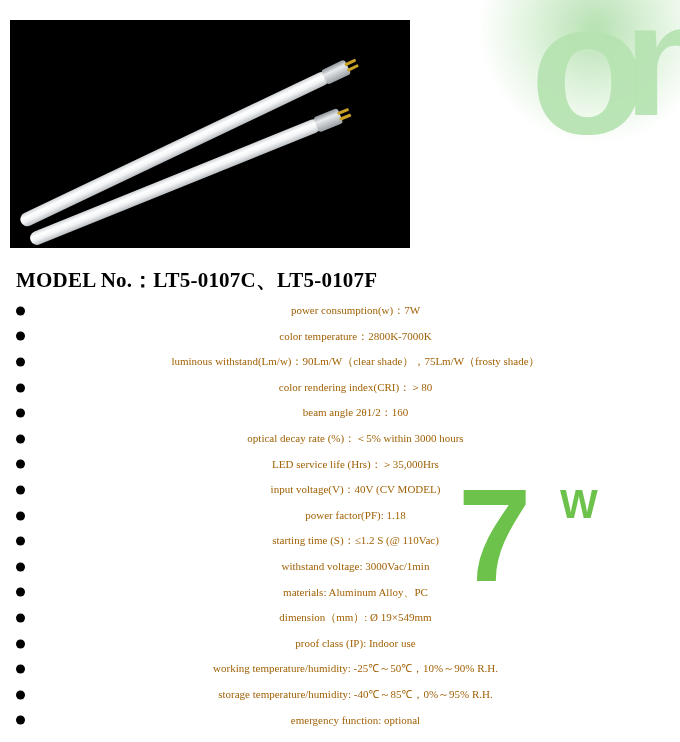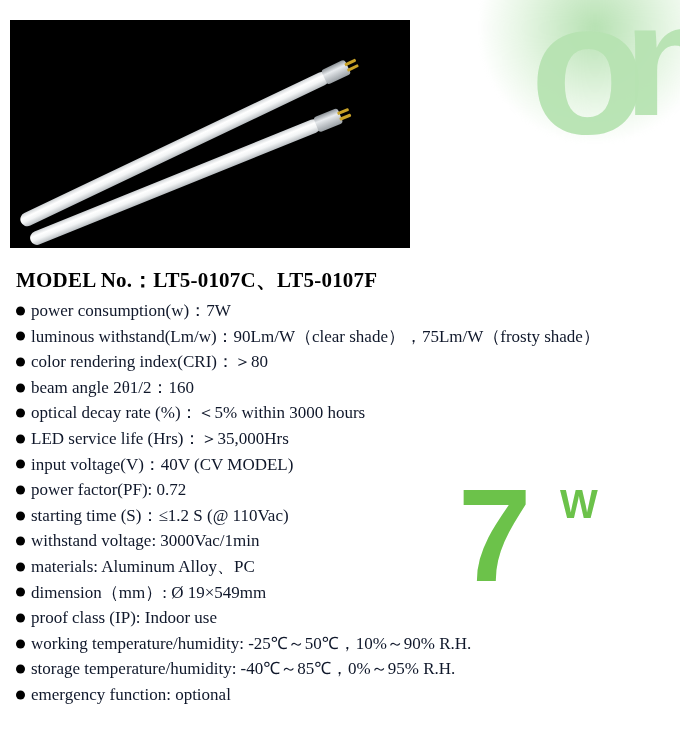--- a/index.html
+++ b/index.html
@@ -127,26 +127,27 @@
     padding: 8px 8px 4px 16px;
     color: #000;
     white-space: nowrap;
   }
   .spec-list {
     list-style: none;
     margin: 0;
     padding: 0 0 0 16px;
   }
   .spec-list li {
-    font-size: 17px;
+    font-size: 11px;
     line-height: 25.6px;
-    color: #0f172a;
+    color: #a16207;
     white-space: nowrap;
     position: relative;
     padding-left: 15px;
+    text-align: center;
   }
   .spec-list li .bullet {
     position: absolute;
     left: 0;
     top: 50%;
     transform: translateY(-50%);
     width: 9px;
     height: 9px;
     border-radius: 50%;
     background: #000;
@@ -210,27 +211,28 @@
     </div>
   </div>
 </div>
 
 <div class="spec">
 
   <div class="model-line">MODEL No.：LT5-0107C、LT5-0107F</div>
 
   <ul class="spec-list">
     <li><span class="bullet"></span><span>power consumption(w)：7W</span></li>
+    <li><span class="bullet"></span><span>color temperature：2800K-7000K</span></li>
     <li><span class="bullet"></span><span>luminous withstand(Lm/w)：90Lm/W（clear shade），75Lm/W（frosty shade）</span></li>
     <li><span class="bullet"></span><span>color rendering index(CRI)：＞80</span></li>
     <li><span class="bullet"></span><span>beam angle 2θ1/2：160</span></li>
     <li><span class="bullet"></span><span>optical decay rate (%)：＜5% within 3000 hours</span></li>
     <li><span class="bullet"></span><span>LED service life (Hrs)：＞35,000Hrs</span></li>
     <li><span class="bullet"></span><span>input voltage(V)：40V (CV MODEL)</span></li>
-    <li><span class="bullet"></span><span>power factor(PF): 0.72</span></li>
+    <li><span class="bullet"></span><span>power factor(PF): 1.18</span></li>
     <li><span class="bullet"></span><span>starting time (S)：≤1.2 S (@ 110Vac)</span></li>
     <li><span class="bullet"></span><span>withstand voltage: 3000Vac/1min</span></li>
     <li><span class="bullet"></span><span>materials: Aluminum Alloy、PC</span></li>
     <li><span class="bullet"></span><span>dimension（mm）: Ø 19×549mm</span></li>
     <li><span class="bullet"></span><span>proof class (IP): Indoor use</span></li>
     <li><span class="bullet"></span><span>working temperature/humidity: -25℃～50℃，10%～90% R.H.</span></li>
     <li><span class="bullet"></span><span>storage temperature/humidity: -40℃～85℃，0%～95% R.H.</span></li>
     <li><span class="bullet"></span><span>emergency function:  optional</span></li>
   </ul>
 

